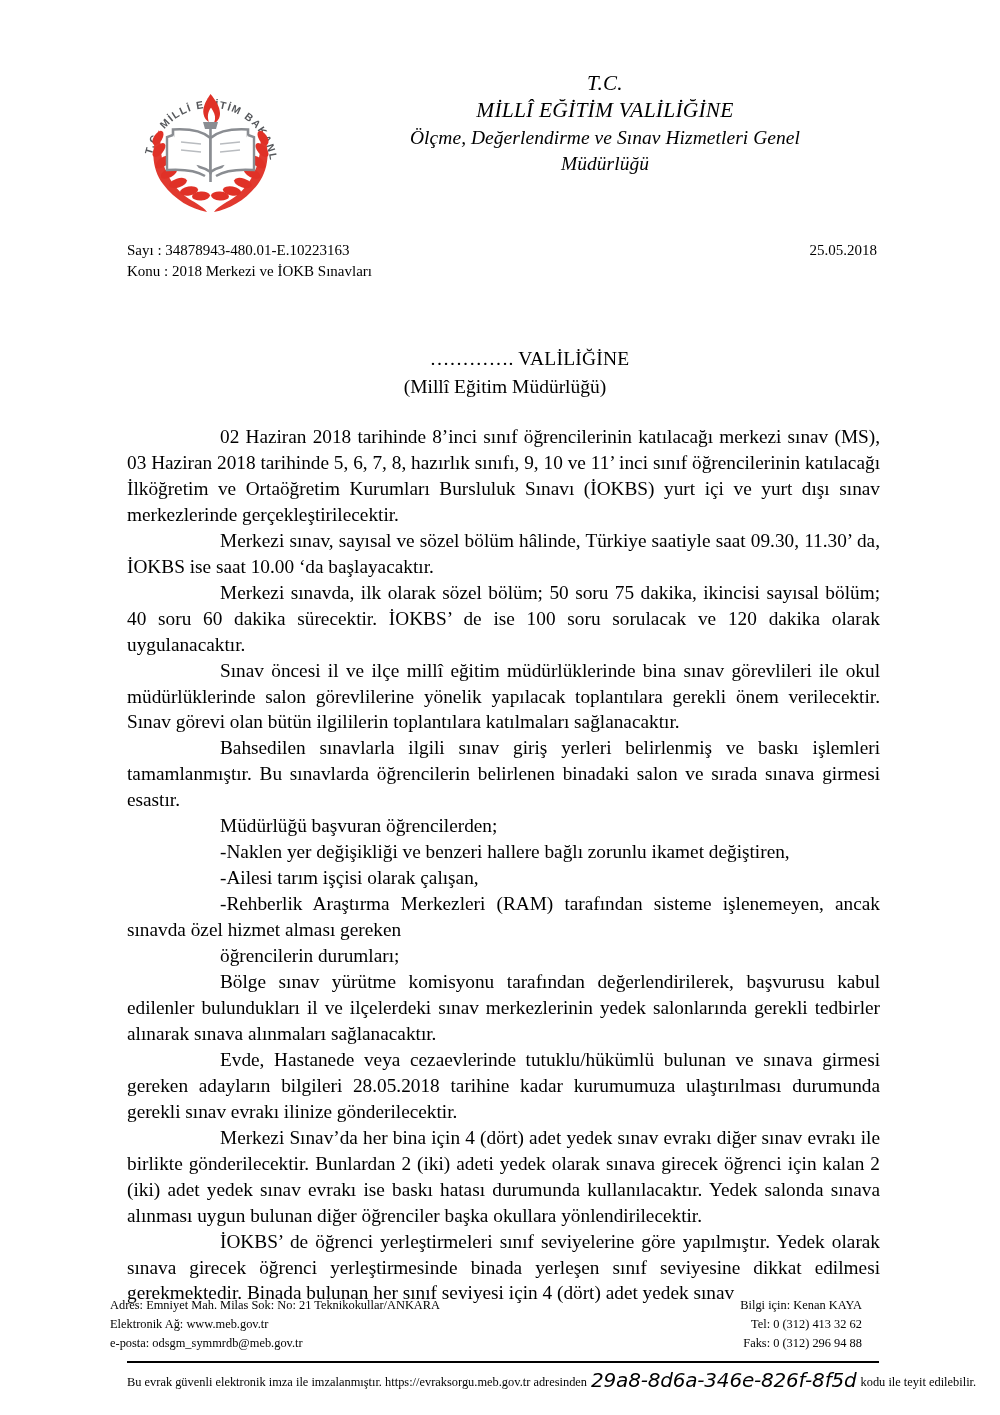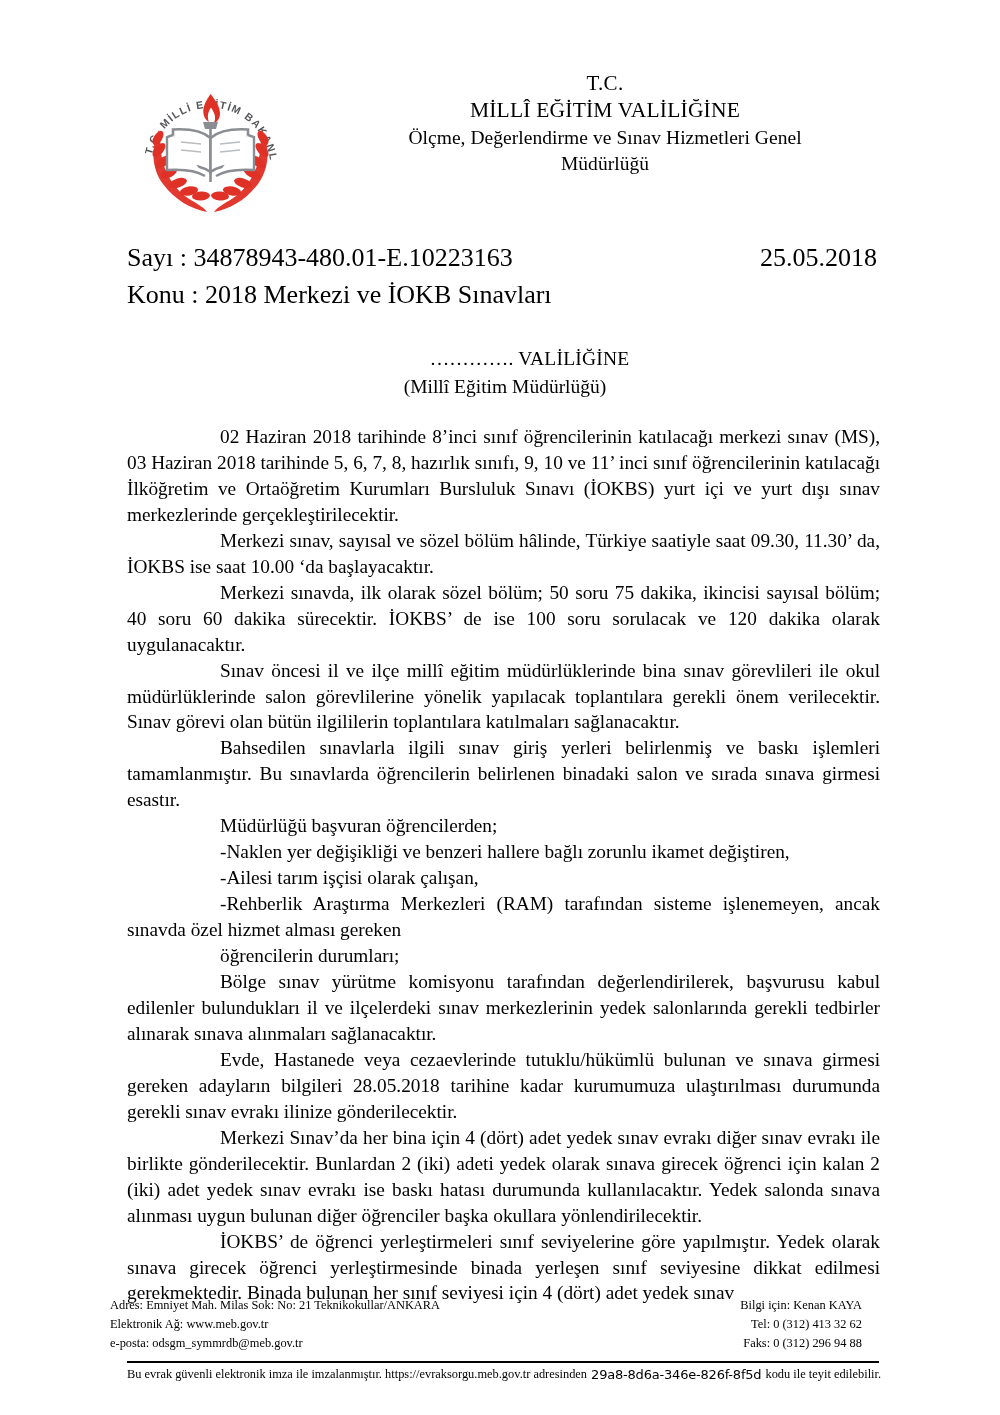--- a/index.html
+++ b/index.html
@@ -42,20 +42,21 @@
   }
   .logo-wrap svg { display: block; }
 
   .org-block {
     position: absolute;
     left: 300px;
     top: 8px;
     width: 610px;
     text-align: center;
     line-height: 1.30;
+    font-style: italic;
   }
   .org-tc {
     font-size: 21px;
     letter-spacing: 0.3px;
   }
   .org-ministry {
     font-size: 21.5px;
     letter-spacing: 0.2px;
     white-space: nowrap;
   }
@@ -63,21 +64,21 @@
     font-size: 19.5px;
     letter-spacing: 0.05px;
   }
 
   
   .refblock {
     position: absolute;
     left: 127px;
     top: 240px;
     width: 750px;
-    font-size: 26px;
+    font-size: 15px;
     line-height: 1.42;
   }
   .ref-row {
     position: relative;
     white-space: nowrap;
   }
   .ref-date {
     position: absolute;
     right: 0;
     top: 0;
@@ -148,24 +149,25 @@
     position: absolute;
     left: 127px;
     top: 1366px;
     width: 790px;
     font-size: 12.4px;
     line-height: 1.4;
     white-space: nowrap;
   }
   .esign .code {
     font-family: "DejaVu Sans", "Liberation Sans", sans-serif;
-    font-size: 13px;
+    font-size: 20px;
     letter-spacing: -0.2px;
     padding: 0 4px;
     vertical-align: -1px;
+    font-style: italic;
   }
 </style>
 </head>
 <body>
 
 <div class="page">
 
   <div class="letterhead">
 
     <div class="logo-wrap">

